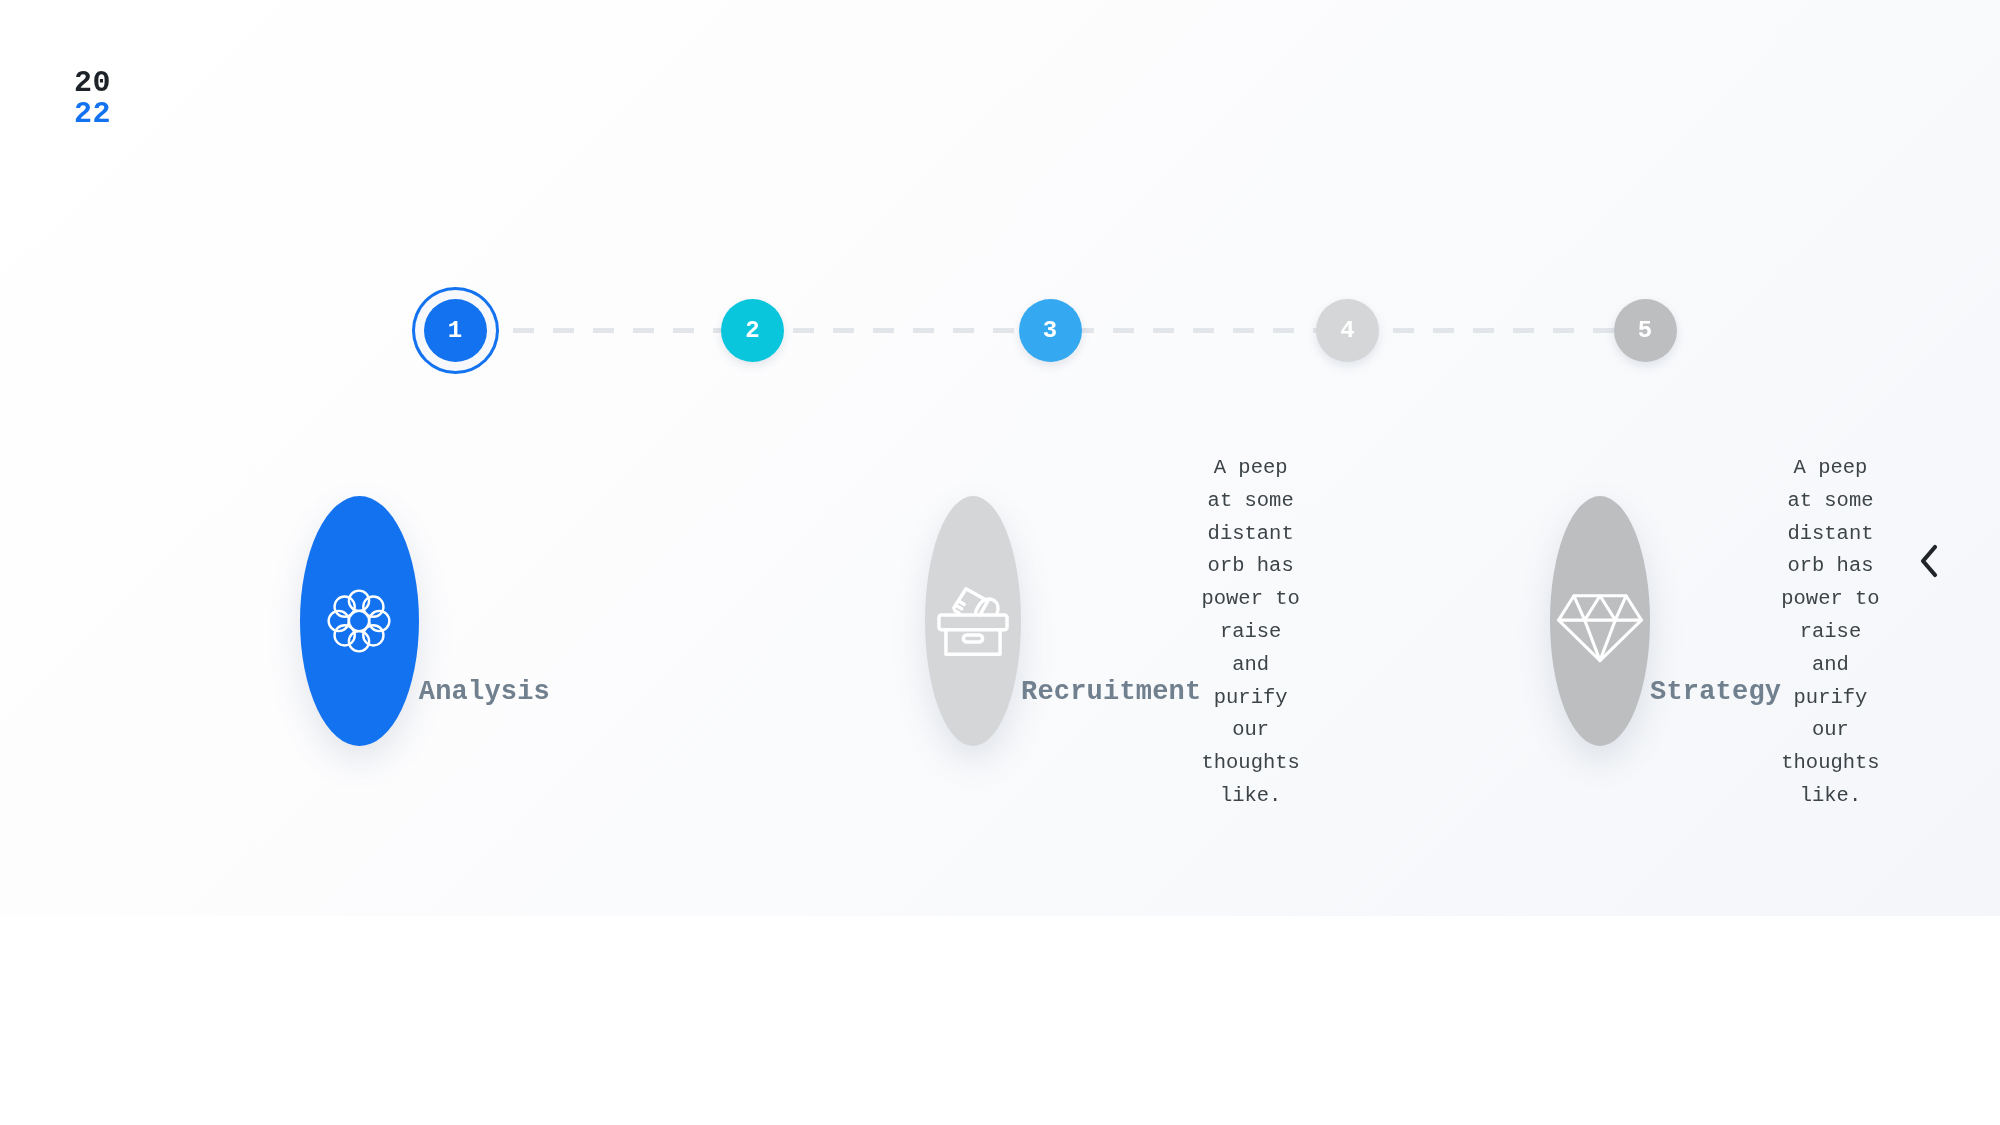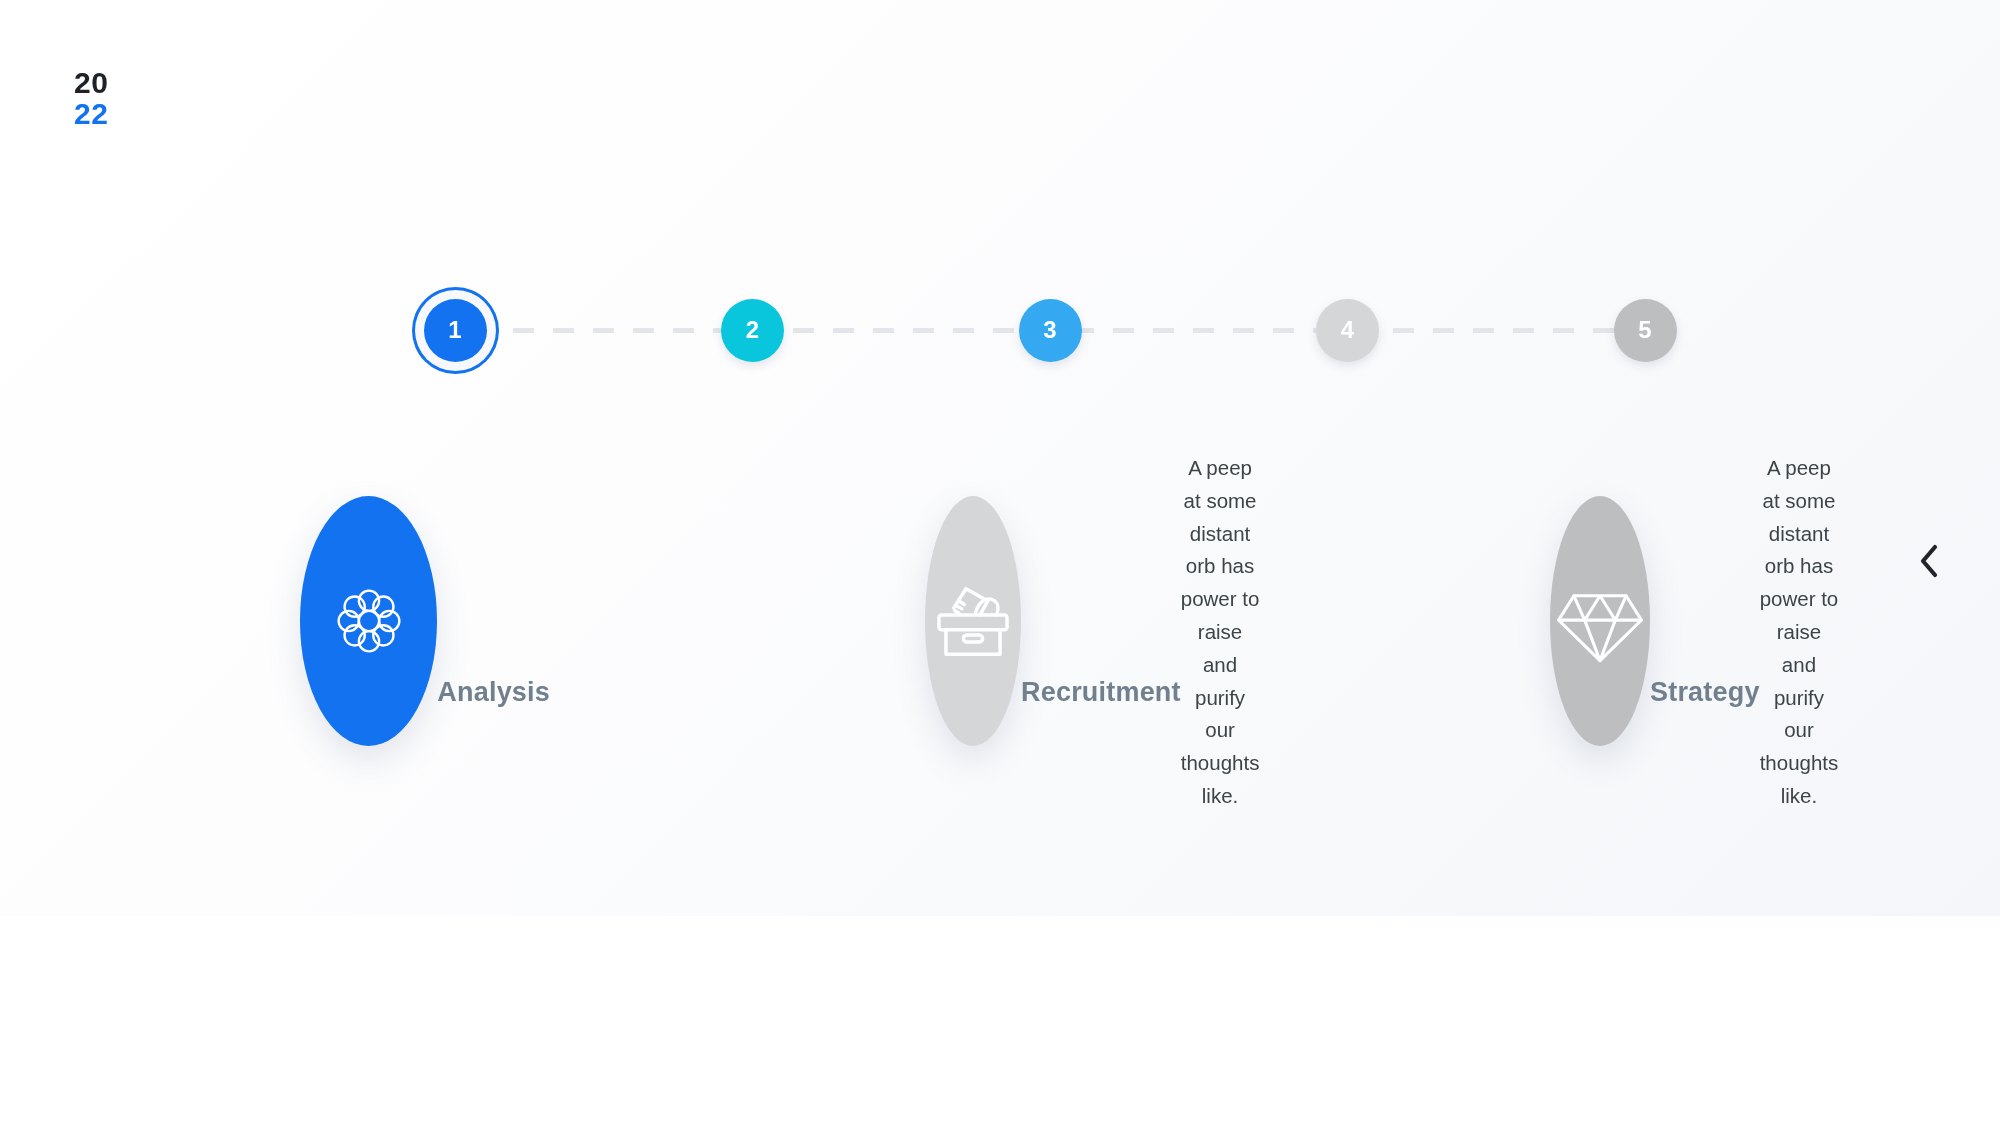--- a/index.html
+++ b/index.html
@@ -13,20 +13,21 @@
     font-family: "Liberation Sans", sans-serif;
     background: #ffffff;
   }
 
   .slide {
     position: relative;
     width: 2000px;
     height: 916px;
     background: linear-gradient(135deg, #ffffff 0%, #fdfdfe 35%, #f4f6f9 100%);
     overflow: hidden;
+    font-family: Liberation Mono, monospace;
   }
 
   
   .year {
     position: absolute;
     left: 74px;
     top: 68px;
     line-height: 1.02;
     font-size: 30px;
     font-weight: bold;

